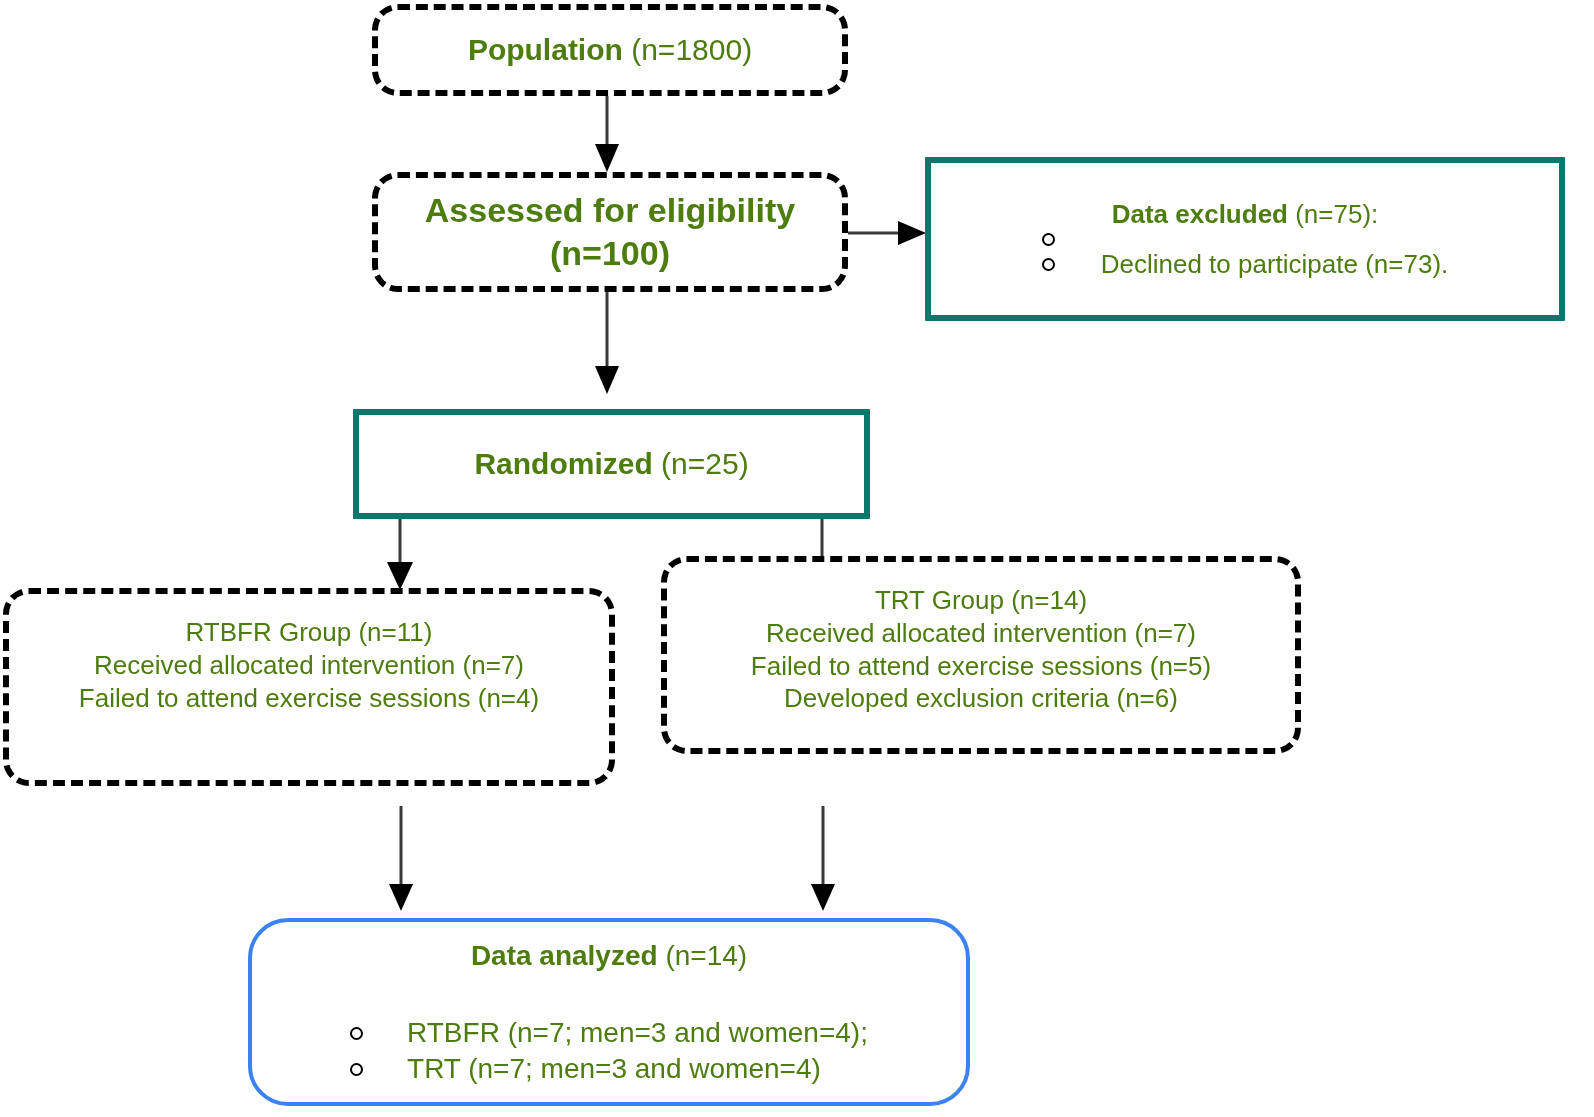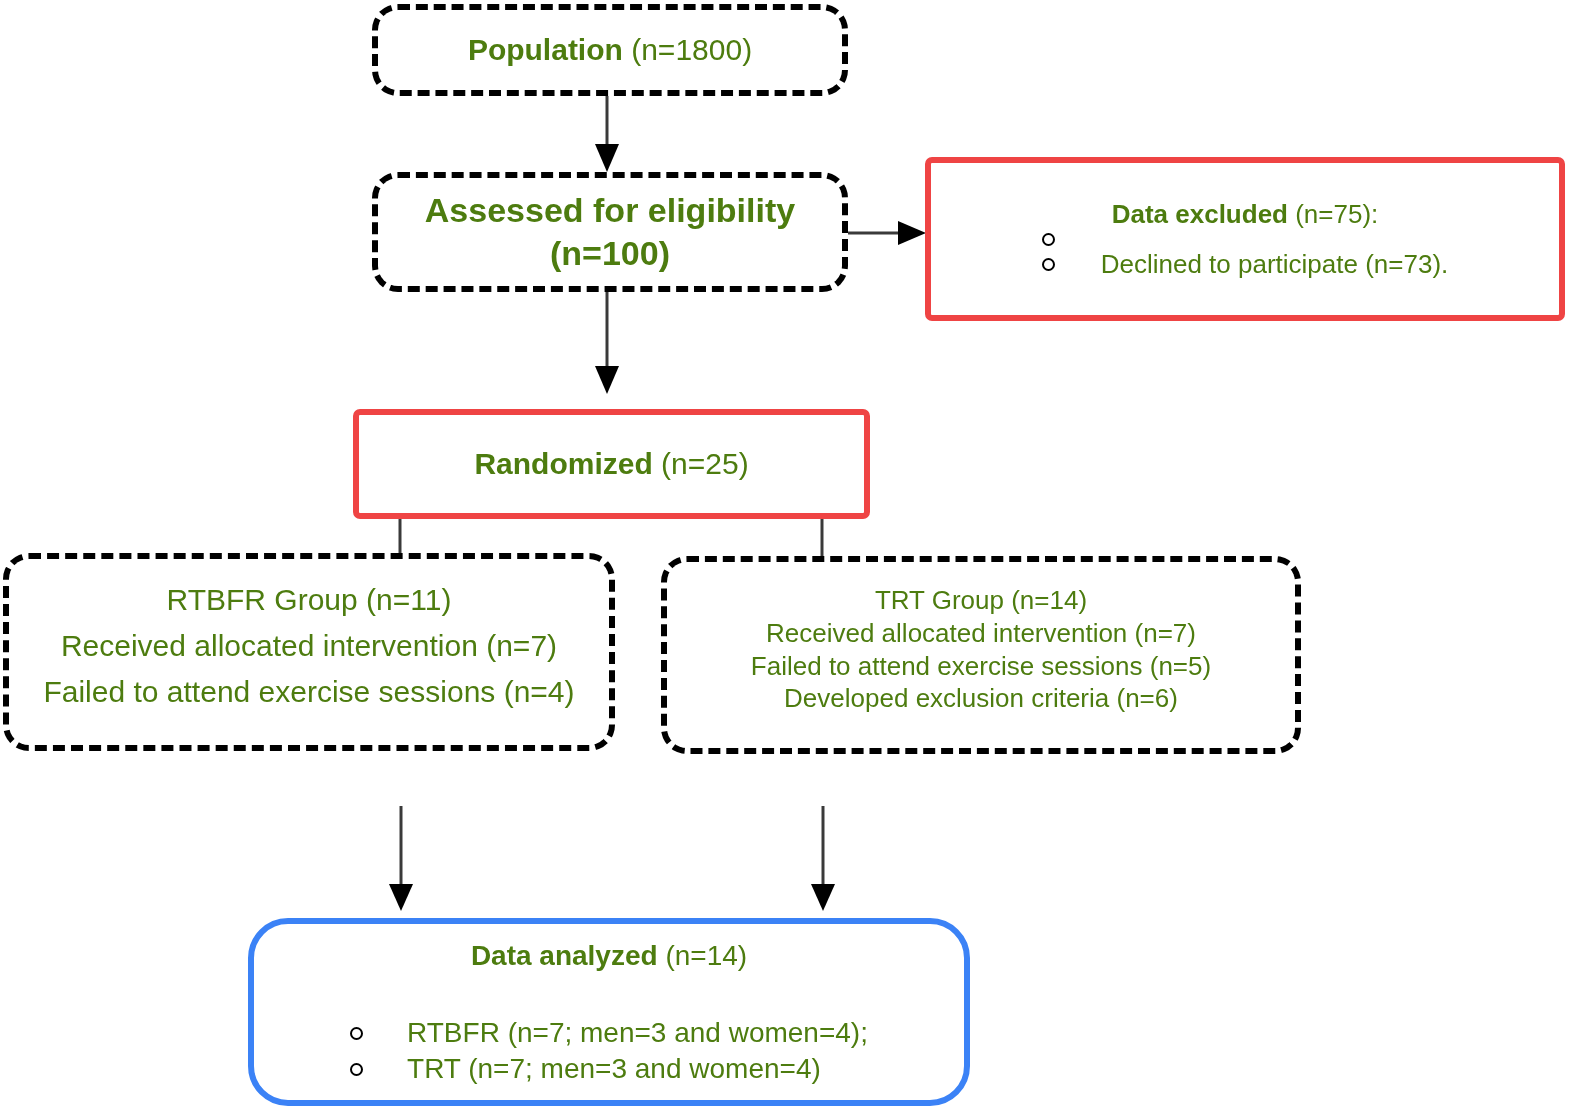--- a/index.html
+++ b/index.html
@@ -27,25 +27,25 @@
     justify-content: center;
     text-align: center;
     background: #ffffff;
     z-index: 2;
   }
   .node.dashed-round {
     border: 6px dashed #000000;
     border-radius: 26px;
   }
   .node.solid-rect {
-    border: 6px solid #ef4444;
-    border-radius: 7px;
+    border: 6px solid #0f766e;
+    border-radius: 1px;
   }
   .node.solid-round {
-    border: 6px solid #3b82f6;
+    border: 4px solid #3b82f6;
     border-radius: 40px;
     gap: 36px;
   }
 
   .line {
     display: block;
     white-space: nowrap;
     line-height: 1.26;
   }
   .b { font-weight: bold; }
@@ -108,21 +108,21 @@
         <span class="bullet-gap" style="width:46px;"></span>
         <span>Declined to participate (n=73).</span>
       </div>
     </div>
   </div>
 
   <div class="node solid-rect" style="left:353px; top:396px; width:517px; height:110px; font-size:30px;margin-top:13px;">
     <div class="line"><span class="b">Randomized</span><span> (n=25)</span></div>
   </div>
 
-  <div class="node dashed-round" style="left:3px; top:553px; width:612px; height:198px; font-size:30px; justify-content:flex-start; padding-top:22px;gap:8px;">
+  <div class="node dashed-round" style="left:3px; top:588px; width:612px; height:198px; font-size:26px; justify-content:flex-start; padding-top:22px;">
     <div class="line">RTBFR Group (n=11)</div>
     <div class="line">Received allocated intervention (n=7)</div>
     <div class="line">Failed to attend exercise sessions (n=4)</div>
   </div>
 
   <div class="node dashed-round" style="left:661px; top:556px; width:640px; height:198px; font-size:26px; justify-content:flex-start; padding-top:22px;">
     <div class="line">TRT Group (n=14)</div>
     <div class="line">Received allocated intervention (n=7)</div>
     <div class="line">Failed to attend exercise sessions (n=5)</div>
     <div class="line">Developed exclusion criteria (n=6)</div>

